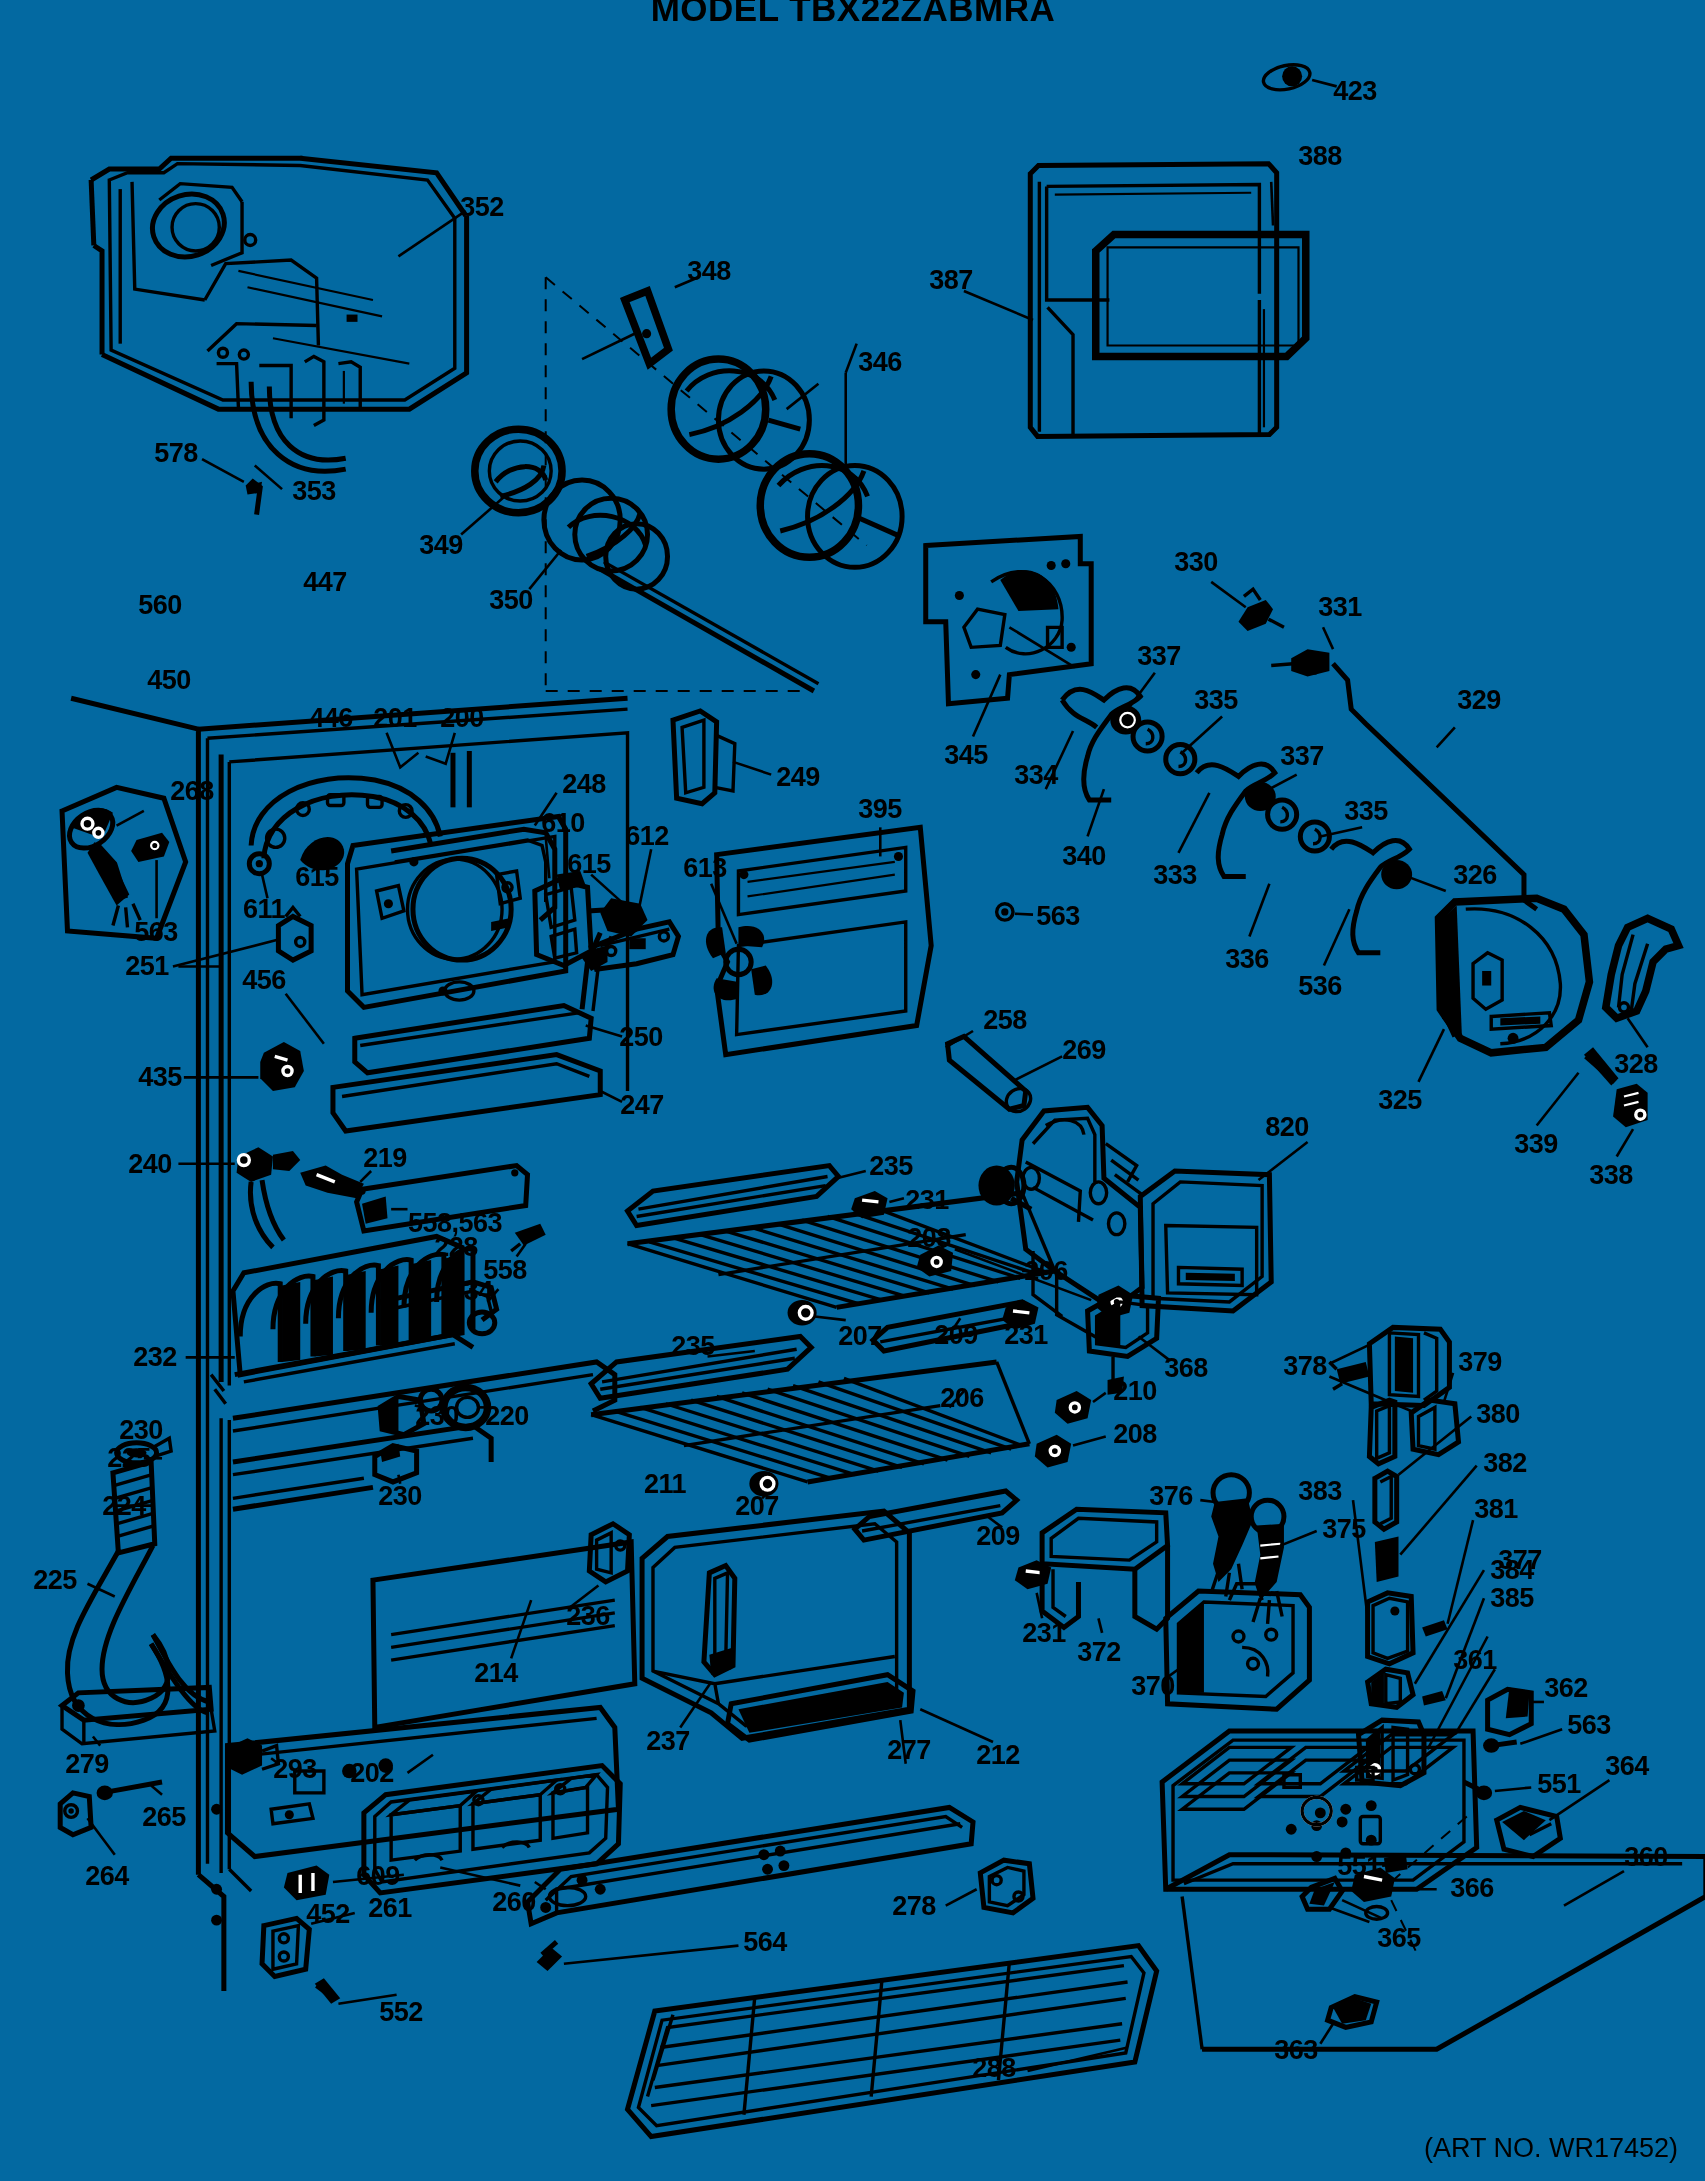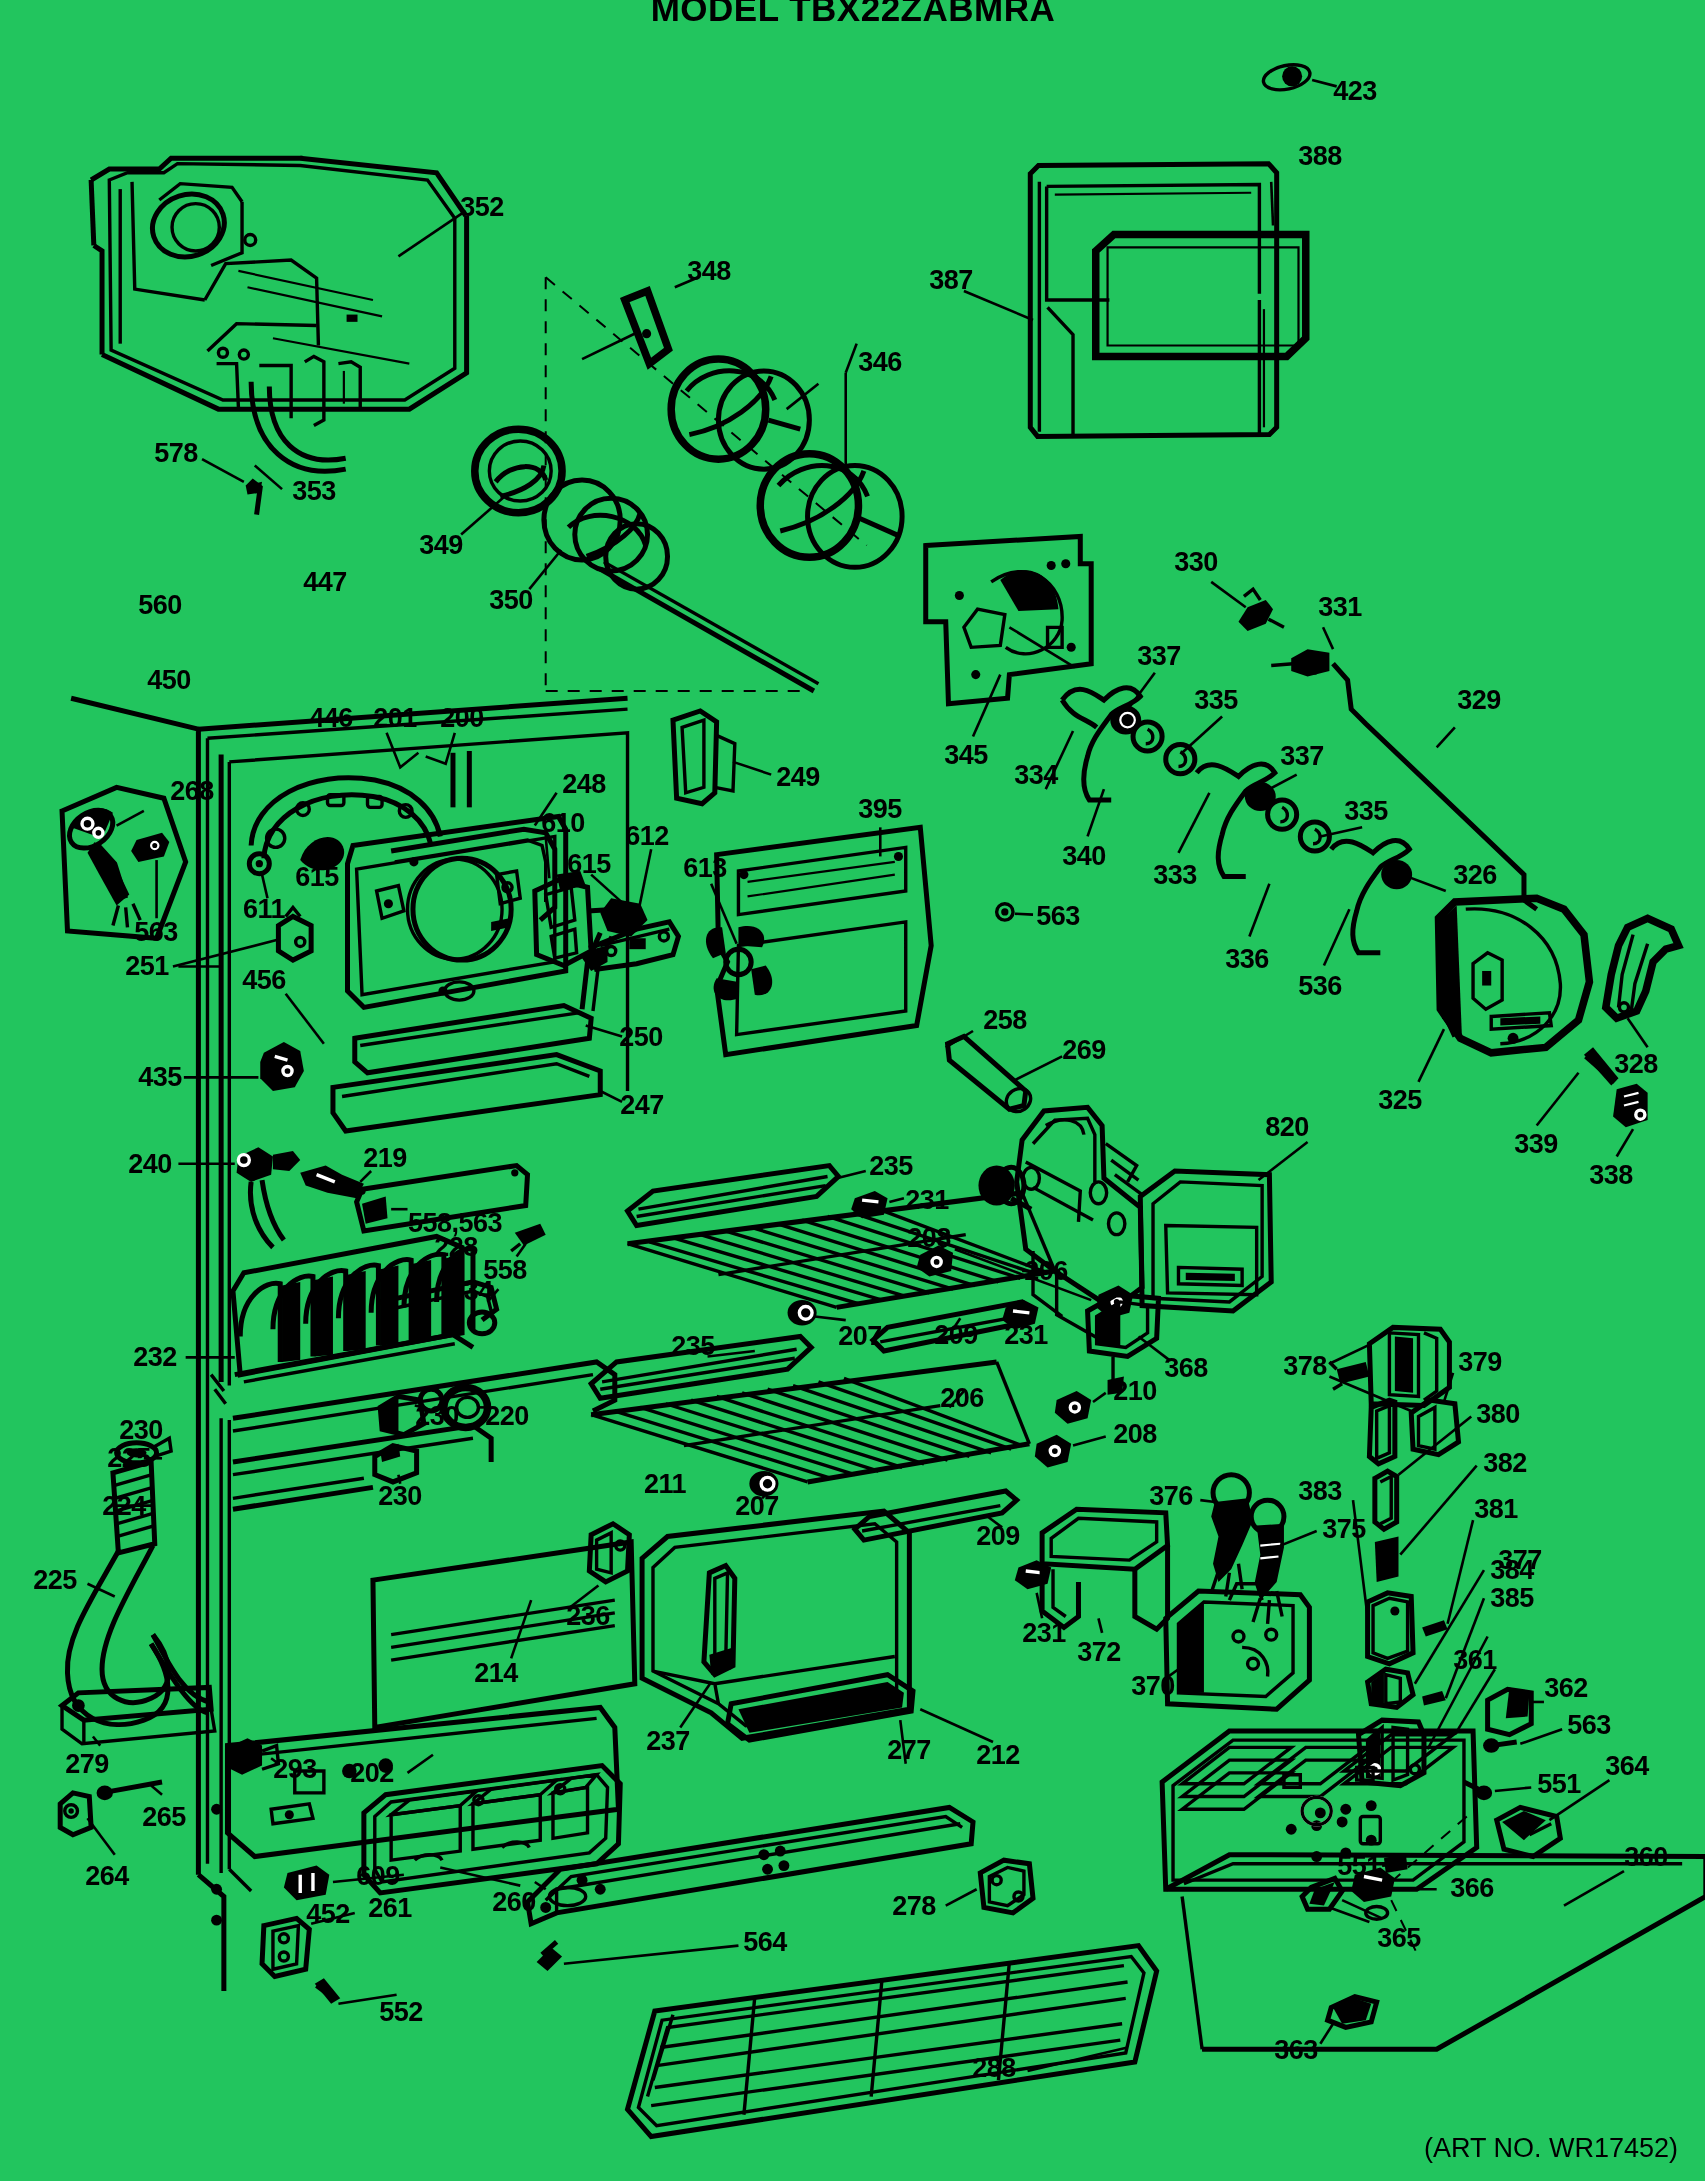--- a/index.html
+++ b/index.html
@@ -1,21 +1,21 @@
 <!DOCTYPE html>
 <html style="font-size:14.5px"><head>
 <meta charset="utf-8">
 <title>Freezer Section Parts Diagram</title>
 <style>
   html,body{margin:0;padding:0;background:#fff;}
   body{font-family:"Liberation Sans", sans-serif;}
   #page{
     position:relative;
     width:1706px;height:2182px;
-    background:#22c55e;
+    background:#0369a1;
     overflow:hidden;
   }
   .hdr{
     position:absolute;left:0;width:100%;text-align:center;
     font-weight:bold;letter-spacing:0.5px;color:#000;
   }
   #title-model{top:-11px;font-size:35px;}
   #title-section{top:16.4px;font-size:27px;}
   #artno{
     position:absolute;right:28px;bottom:18px;

